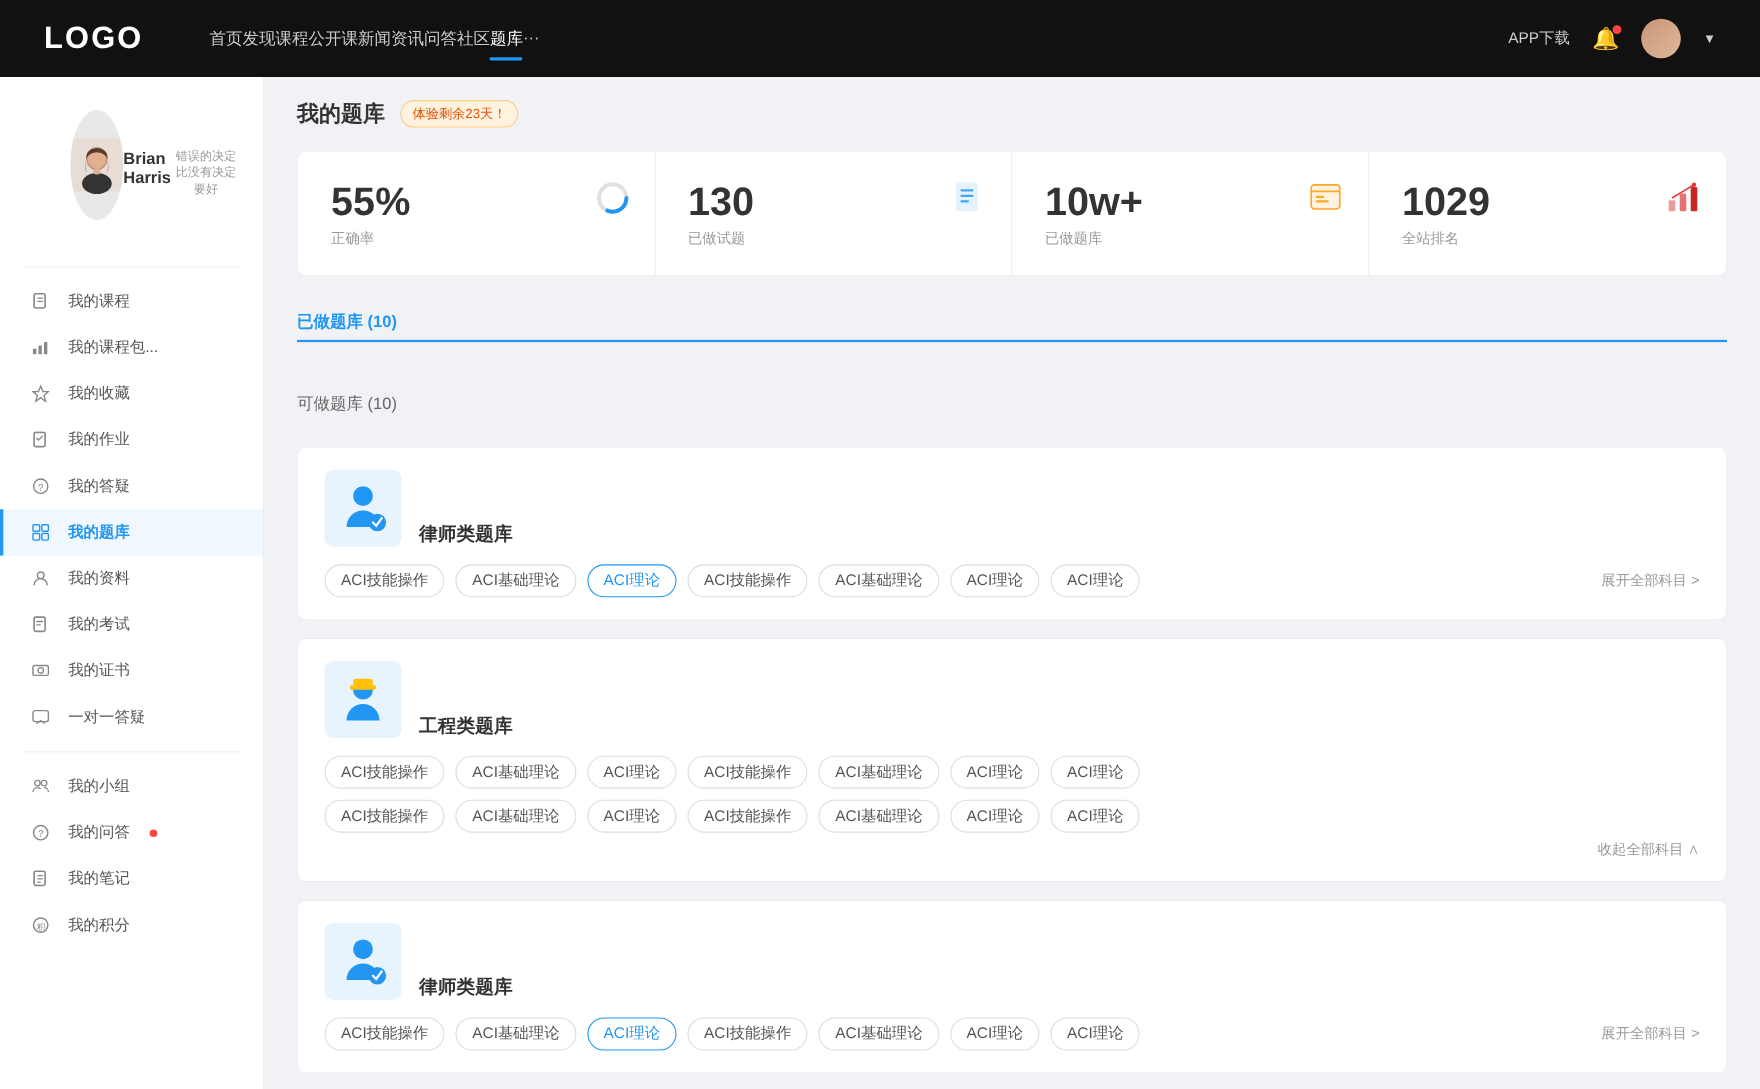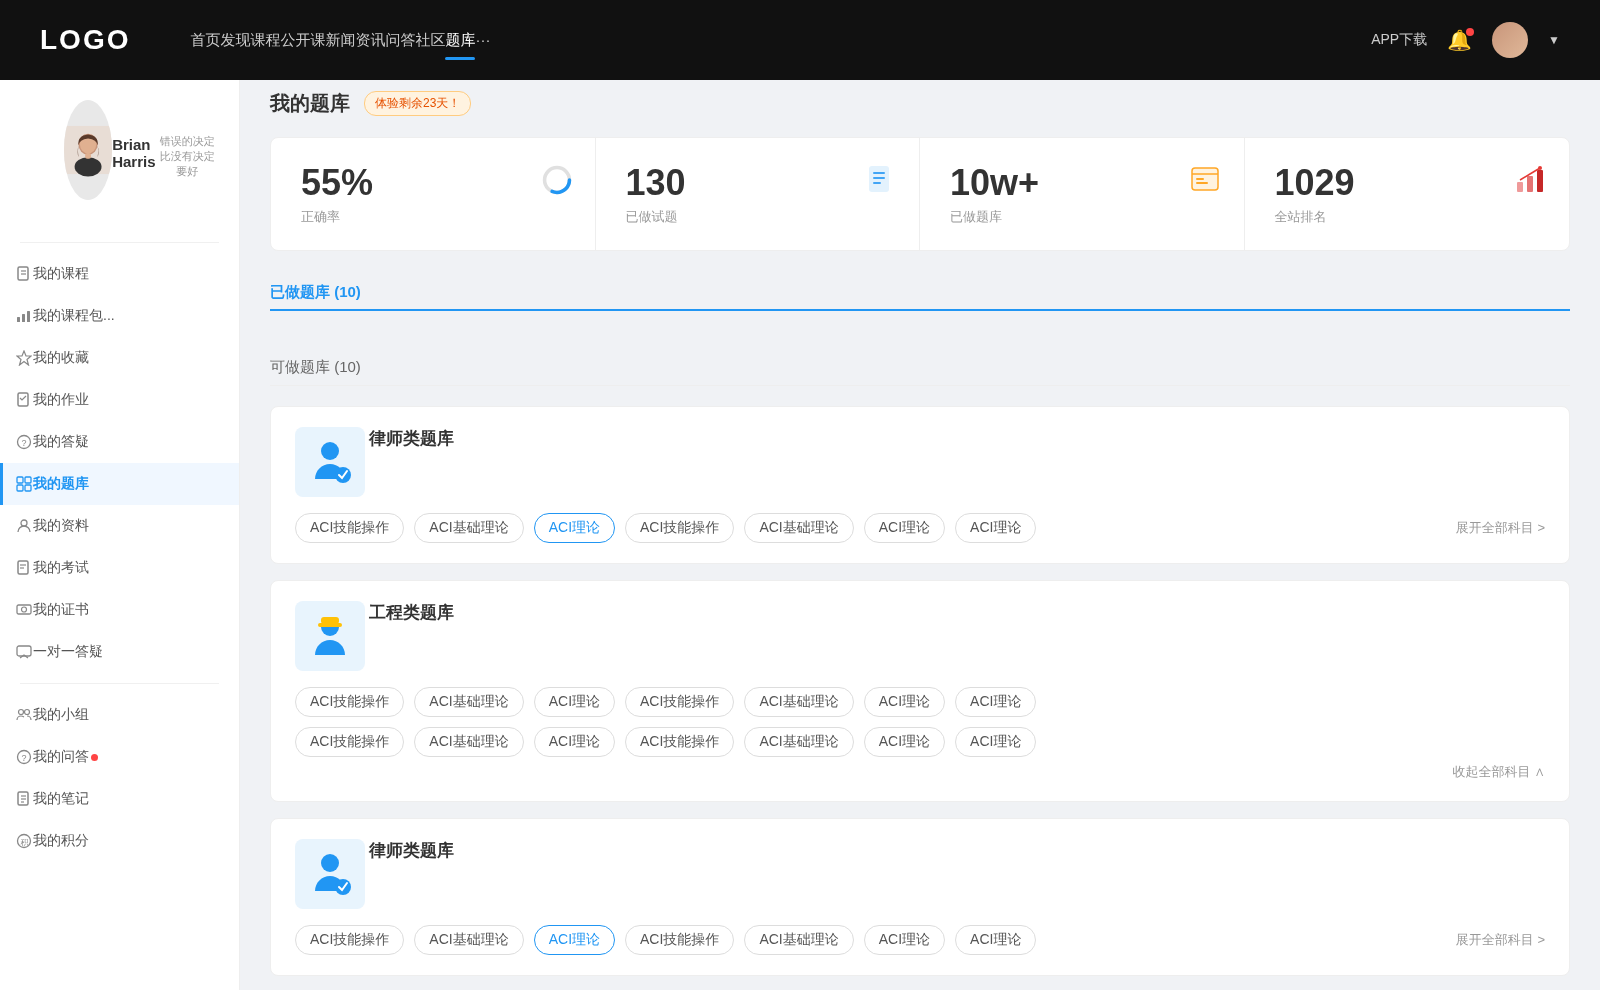--- a/index.html
+++ b/index.html
@@ -1,20 +1,20 @@
 <!DOCTYPE html>
 <html><head>
   <meta charset="utf-8">
   <style>
     * { box-sizing: border-box; margin: 0; padding: 0; }
     body { font-family: -apple-system, BlinkMacSystemFont, 'PingFang SC', 'Microsoft YaHei', sans-serif; background: #f0f2f5; min-height: 990px; }
 
     
     .navbar {
-      background: #111; height: 80px; display: flex; align-items: center;
+      background: #111; height: 70px; display: flex; align-items: center;
       padding: 0 40px; position: fixed; top: 0; left: 0; right: 0; z-index: 100;
     }
     .navbar-logo { color: #fff; font-size: 28px; font-weight: bold; letter-spacing: 2px; margin-right: 60px; min-width: 80px; }
     .nav-links { display: flex; flex: 1; }
     .nav-link { color: #ccc; font-size: 15px; cursor: pointer; padding: 5px 0; position: relative; }
     .nav-link.active { color: #fff; }
     .nav-link.active::after { content:''; position:absolute; bottom:-5px; left:0; right:0; height:3px; background:#2196f3; border-radius:2px; }
     .nav-right { display: flex; align-items: center; gap: 20px; margin-left: auto; }
     .nav-app { color: #ccc; font-size: 14px; cursor: pointer; }
     .nav-bell { position: relative; cursor: pointer; }
@@ -27,21 +27,21 @@
 
     
     .sidebar { width: 240px; background: #fff; min-height: calc(990px - 70px); flex-shrink: 0; padding-bottom: 30px; border-right: 1px solid #eee; }
     .sidebar-profile { display: flex; flex-direction: row; align-items: center; padding: 30px 20px 20px; margin-left: 44px; }
     .avatar-circle { width: 100px; height: 100px; border-radius: 50%; background: #e8e8e8; overflow: hidden; margin-bottom: 12px; }
     .avatar-circle svg { width: 100%; height: 100%; }
     .profile-name { font-size: 15px; font-weight: 600; color: #333; margin-bottom: 6px; }
     .profile-motto { font-size: 11px; color: #999; text-align: center; }
     .sidebar-divider { height: 1px; background: #f0f0f0; margin: 10px 20px; }
     .sidebar-menu { list-style: none; }
-    .sidebar-item { display: flex; align-items: center; gap: 0; padding: 12px 15px; cursor: pointer; font-size: 14px; color: #555; position: relative; }
+    .sidebar-item { display: flex; align-items: center; gap: 16px; padding: 12px 28px; cursor: pointer; font-size: 14px; color: #555; position: relative; }
     .sidebar-item.active { color: #2196f3; background: #f0f7ff; }
     .sidebar-item.active::before { content:''; position:absolute; left:0; top:0; bottom:0; width:3px; background:#2196f3; }
     .sidebar-icon { width: 18px; height: 18px; display: flex; align-items: center; justify-content: center; flex-shrink: 0; }
     .sidebar-badge-dot { width: 7px; height: 7px; background: #f44; border-radius: 50%; margin-left: 2px; display: inline-block; }
 
     
     .main-content { flex: 1; padding: 20px 30px; overflow-y: auto; }
 
     
     .page-header { display: flex; align-items: center; gap: 14px; margin-bottom: 20px; }
@@ -57,21 +57,21 @@
     .stat-icon { position: absolute; right: 20px; top: 24px; width: 36px; height: 36px; border-radius: 50%; display: flex; align-items: center; justify-content: center; }
 
     
     .tabs-row { display: flex; gap: 40px; margin-bottom: 20px; border-bottom: 1px solid #eee; flex-direction: column; }
     .tab { font-size: 15px; padding: 8px 0; cursor: pointer; color: #666; position: relative; }
     .tab.active { color: #2196f3; font-weight: 600; }
     .tab.active::after { content:''; position:absolute; bottom:-1px; left:0; right:0; height:2px; background:#2196f3; }
 
     
     .bank-card { background: #fff; border-radius: 8px; margin-bottom: 16px; padding: 20px 24px; border: 1px solid #eee; }
-    .bank-card-header { display: flex; align-items: flex-start; gap: 4px; margin-bottom: 16px; }
+    .bank-card-header { display: flex; align-items: flex-end; gap: 16px; margin-bottom: 16px; }
     .bank-icon-wrap { width: 70px; height: 70px; background: #e8f4fd; border-radius: 8px; display: flex; align-items: center; justify-content: center; flex-shrink: 0; }
     .bank-title { font-size: 17px; font-weight: 600; color: #333; }
     .tag { padding: 5px 14px; border-radius: 16px; border: 1px solid #ddd; font-size: 14px; color: #555; cursor: pointer; background: #fff; }
     .tag.selected { border-color: #2196f3; color: #2196f3; background: #fff; }
     .expand-link { margin-left: auto; font-size: 13px; color: #999; cursor: pointer; white-space: nowrap; }
     .collapse-link { display: flex; justify-content: flex-end; font-size: 13px; color: #999; cursor: pointer; margin-top: 6px; }
 
     
     .donut { width: 32px; height: 32px; }
   </style>

